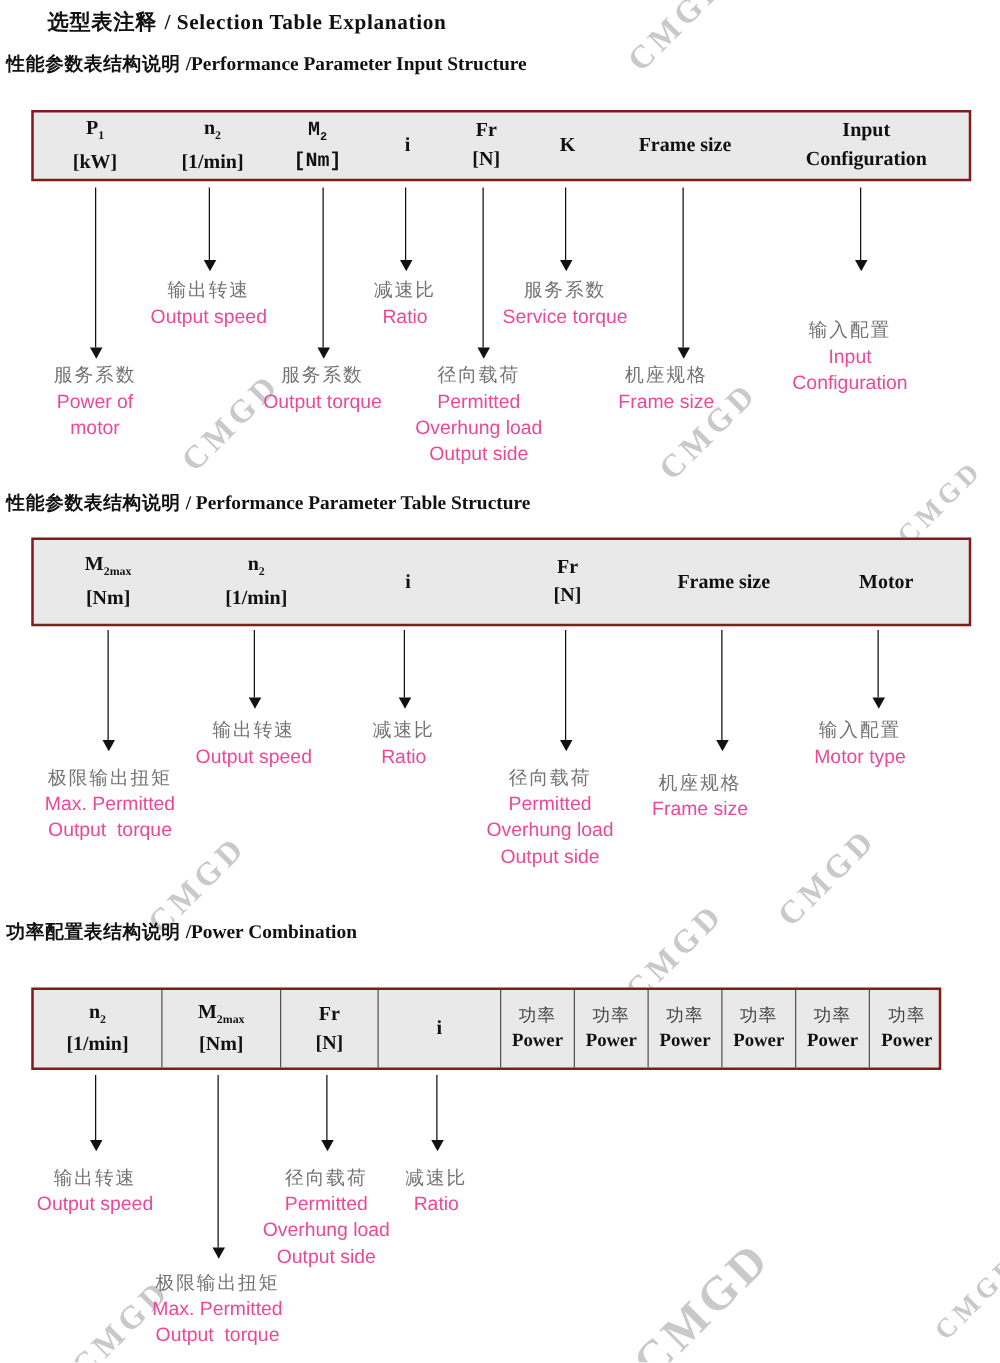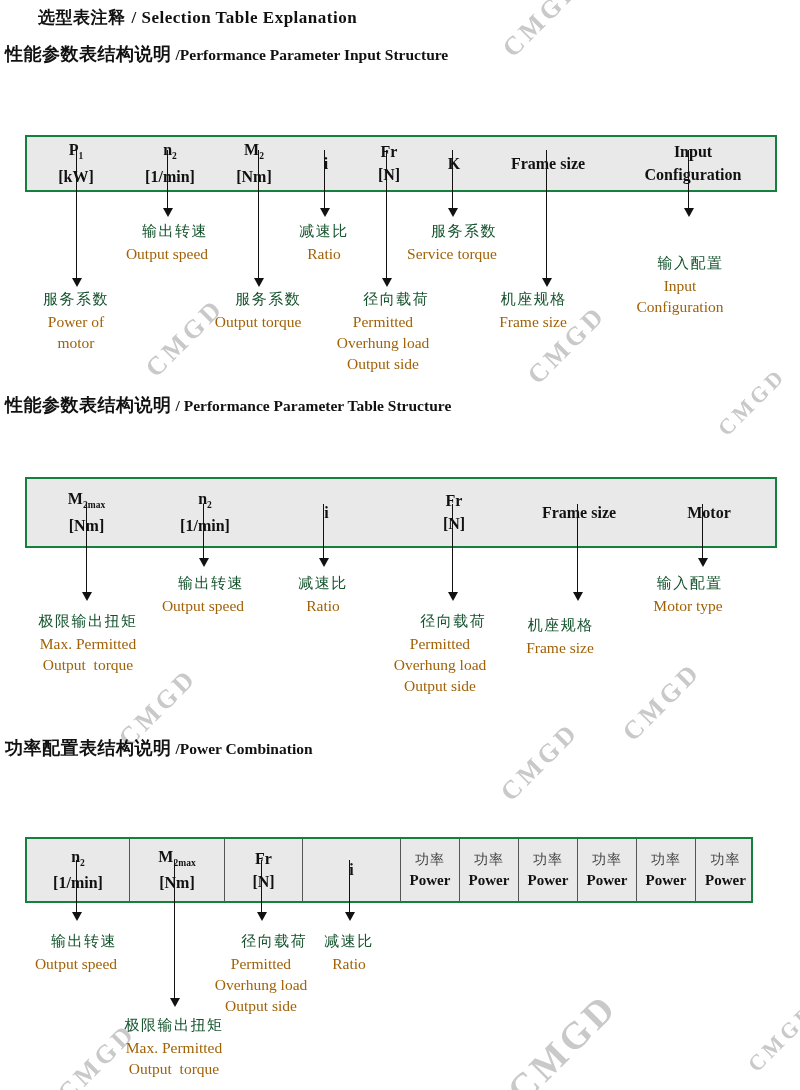--- a/index.html
+++ b/index.html
@@ -8,44 +8,44 @@
   
   .wm{position:absolute;color:#c9c9c9;font-weight:bold;font-family:"Liberation Serif",serif;
       letter-spacing:4px;transform:translate(-50%,-50%) rotate(-45deg);white-space:nowrap;
       user-select:none;pointer-events:none;}
   
   .title{position:absolute;left:38px;top:6px;font-size:17px;letter-spacing:.5px;font-weight:bold;}
   .title .zh{font-family:"Liberation Sans",sans-serif;margin-right:6px;}
   .title .en{font-family:"Liberation Serif",serif;}
   
   .h2{position:absolute;font-weight:bold;white-space:nowrap;}
-  .h2 .zh{font-family:Liberation Serif, serif;font-size:18px;letter-spacing:.5px;}
+  .h2 .zh{font-family:Liberation Serif, serif;font-size:15px;letter-spacing:.5px;}
   .h2 .en{font-family:"Liberation Serif",serif;font-size:15.5px;margin-left:4px;}
   
-  .ptable{position:absolute;display:flex;background:#e9e9e9;border:2px solid #15803d;box-sizing:border-box;margin-top:47px;}
+  .ptable{position:absolute;display:flex;background:#e9e9e9;border:2px solid #7f1d1d;box-sizing:border-box;}
   .cell{flex:0 0 auto;display:flex;flex-direction:column;justify-content:center;align-items:center;
         gap:7px;box-sizing:border-box;font-weight:bold;font-size:16px;line-height:1;}
   .cell span:empty, .cell sub:empty{display:none;}
   .cell .sym{white-space:nowrap;}
   .cell .sym sub{font-size:9.5px;font-weight:bold;}
   .cell .unit{white-space:nowrap;}
   .bordered .cell + .cell{border-left:1px solid #555;}
   .cell .zhp{font-family:"Liberation Sans",sans-serif;font-weight:normal;font-size:14px;color:#444;
              letter-spacing:1px;white-space:nowrap;}
   .cell .enp{font-weight:bold;font-size:15px;white-space:nowrap;}
   
   .arrow{position:absolute;width:0;border-left:1px solid #111;}
   .arrow::after{content:"";position:absolute;left:-5.5px;bottom:-9px;width:0;height:0;
                 border-left:5px solid transparent;border-right:5px solid transparent;
                 border-top:9px solid #111;}
   
   .callout{position:absolute;transform:translateX(-50%);text-align:center;line-height:21px;}
   .callout span{display:block;white-space:pre;}
-  .callout .zh{font-family:Liberation Mono, monospace;font-size:15px;letter-spacing:1.5px;color:#14532d;text-align:right;}
-  .callout .en{font-family:Liberation Serif, serif;font-size:15.5px;color:#a16207;}
+  .callout .zh{font-family:Liberation Sans, sans-serif;font-size:15px;letter-spacing:1.5px;color:#737373;}
+  .callout .en{font-family:Liberation Sans, sans-serif;font-size:15.5px;color:#ec4899;}
 </style>
 </head>
 <body>
 
 <div class="page">
 
   <div class="wm" style="left:542px;top:18px;font-size:26px;">CMGD</div>
   <div class="wm" style="left:185px;top:338px;font-size:26px;">CMGD</div>
   <div class="wm" style="left:567px;top:345px;font-size:26px;">CMGD</div>
   <div class="wm" style="left:752px;top:402px;font-size:22px;">CMGD</div>
@@ -66,21 +66,21 @@
 
   <div class="ptable" style="left:25px;top:88px;width:752px;height:57px;">
     <div class="cell" style="flex-basis:98px;">
       <span class="sym"><span>P</span><sub>1</sub></span>
       <span class="unit">[kW]</span>
     </div>
     <div class="cell" style="flex-basis:90px;">
       <span class="sym"><span>n</span><sub>2</sub></span>
       <span class="unit">[1/min]</span>
     </div>
-    <div class="cell" style="flex-basis:78px;">
+    <div class="cell" style="flex-basis:78px;font-family:Liberation Mono, monospace;">
       <span class="sym"><span>M</span><sub>2</sub></span>
       <span class="unit">[Nm]</span>
     </div>
     <div class="cell" style="flex-basis:66px;">
       <span class="sym"><span>i</span></span>
 
     </div>
     <div class="cell" style="flex-basis:60px;">
       <span class="sym"><span>Fr</span></span>
       <span class="unit">[N]</span>

